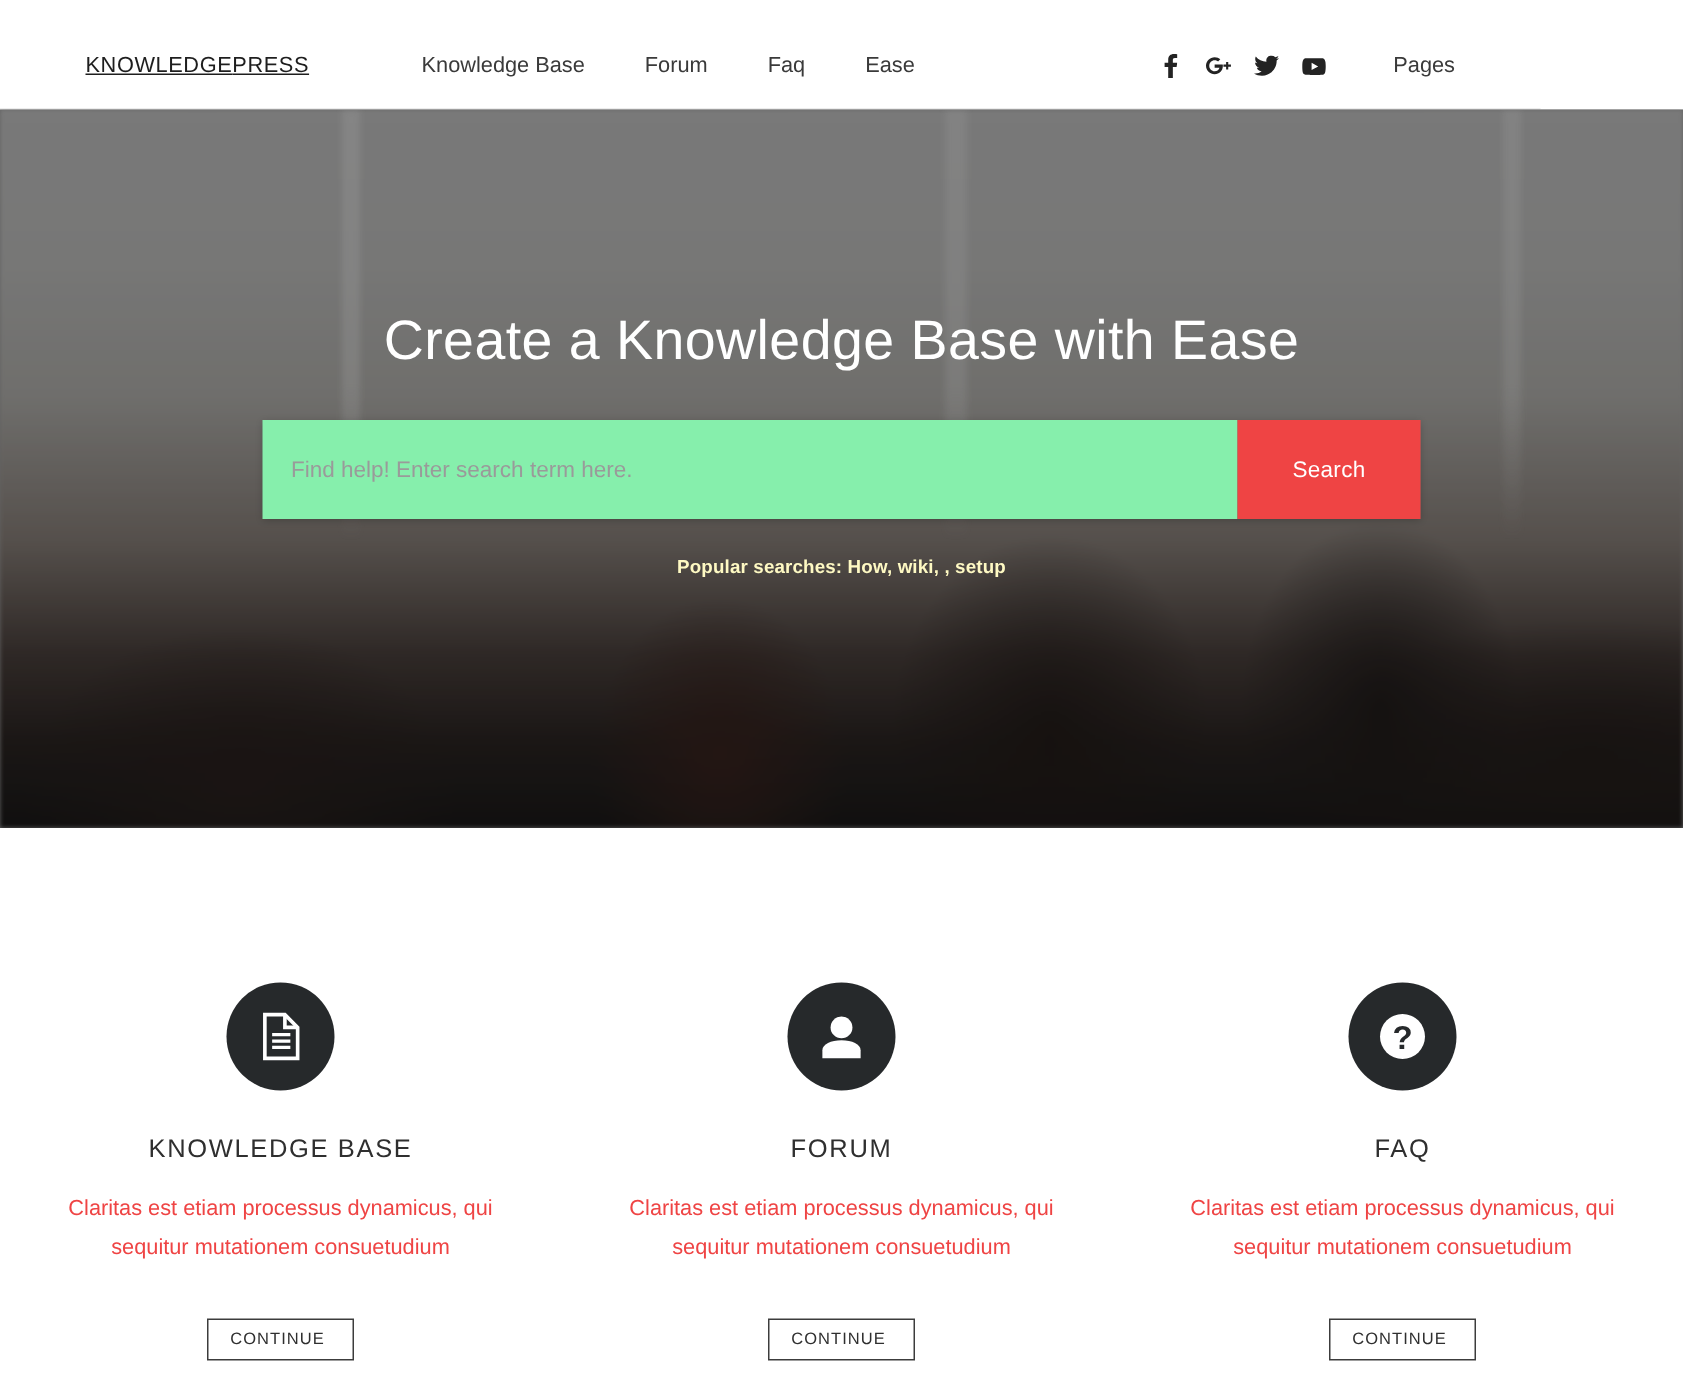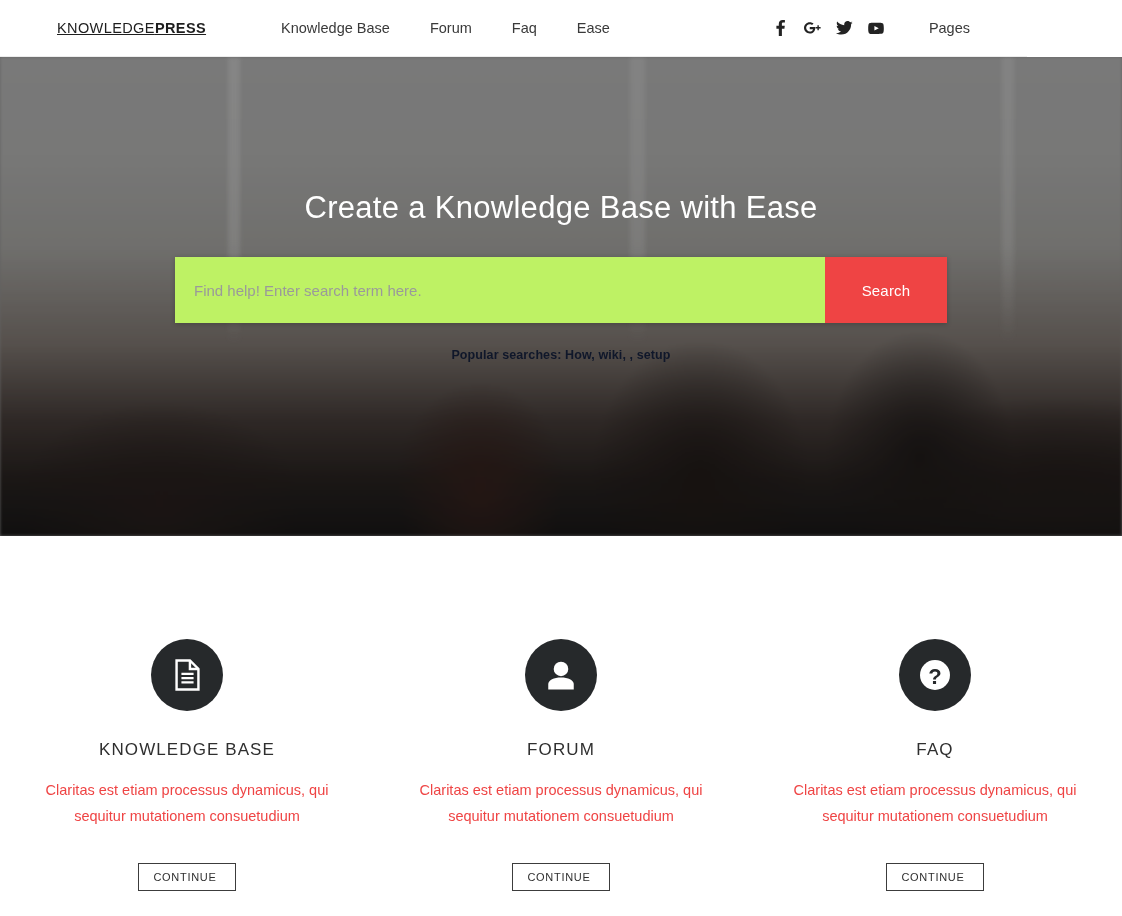--- a/index.html
+++ b/index.html
@@ -15,32 +15,33 @@
 
   
   .topbar {
     height: 57px;
     width: 1027px;
     background: #ffffff;
     display: flex;
     align-items: center;
     border-bottom: 1px solid #ececec;
     position: relative;
+    margin-top: 16px;
   }
   .logo {
     margin-left: 57px;
     font-size: 14.5px;
     letter-spacing: 0.4px;
     color: #1e1e1e;
     white-space: nowrap;
     display: flex;
     align-items: baseline;
   }
   .logo .lite { font-weight: 400; }
-  .logo .bold { font-weight: 700; }
+  .logo .bold { font-weight: 400; }
 
   .mainnav {
     display: flex;
     align-items: center;
     margin-left: 75px;
     gap: 40px;
   }
   .mainnav a {
     font-size: 14.5px;
     color: #3a3a3a;
@@ -123,21 +124,21 @@
   }
   .hero-inner {
     position: relative;
     z-index: 3;
     width: 1122px;
     height: 100%;
     text-align: center;
   }
   .hero-title {
     margin-top: 132px;
-    font-size: 31px;
+    font-size: 37px;
     font-weight: 400;
     color: #ffffff;
     letter-spacing: 0.3px;
     line-height: 1.2;
   }
   .hero-sub {
     margin-top: 27px;
     font-size: 15.5px;
     font-weight: 400;
     color: #e8e8e8;
@@ -149,42 +150,42 @@
     width: 772px;
     height: 66px;
     display: flex;
     box-shadow: 0 1px 5px rgba(0,0,0,0.22);
   }
   .search-input {
     flex: 1;
     height: 66px;
     border: none;
     outline: none;
-    background: #bef264;
+    background: #86efac;
     padding-left: 19px;
     font-size: 15px;
     color: #555;
     font-family: "Liberation Sans", sans-serif;
   }
   .search-input::placeholder { color: #9a9a9a; }
   .search-btn {
     width: 122px;
     height: 66px;
     border: none;
     background: #ef4444;
     color: #ffffff;
     font-size: 15px;
     font-family: "Liberation Sans", sans-serif;
     cursor: pointer;
     letter-spacing: 0.2px;
   }
   .popular {
     margin-top: 25px;
     font-size: 12.5px;
-    color: #0f172a;
+    color: #fef9c3;
     font-weight: 600;
     letter-spacing: 0.1px;
   }
 
   
   .features {
     width: 1122px;
     background: #ffffff;
     padding-top: 103px;
     display: flex;

